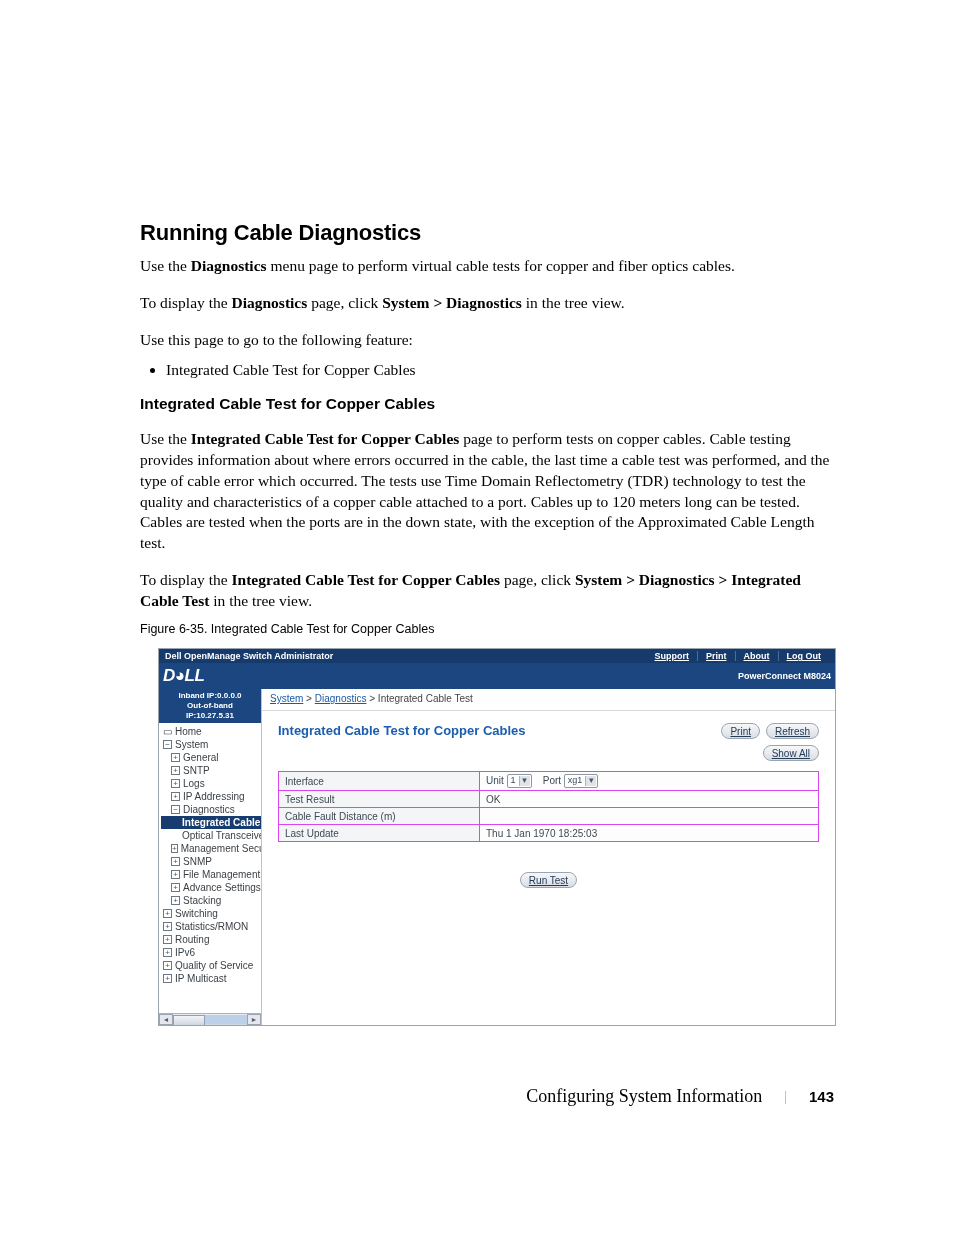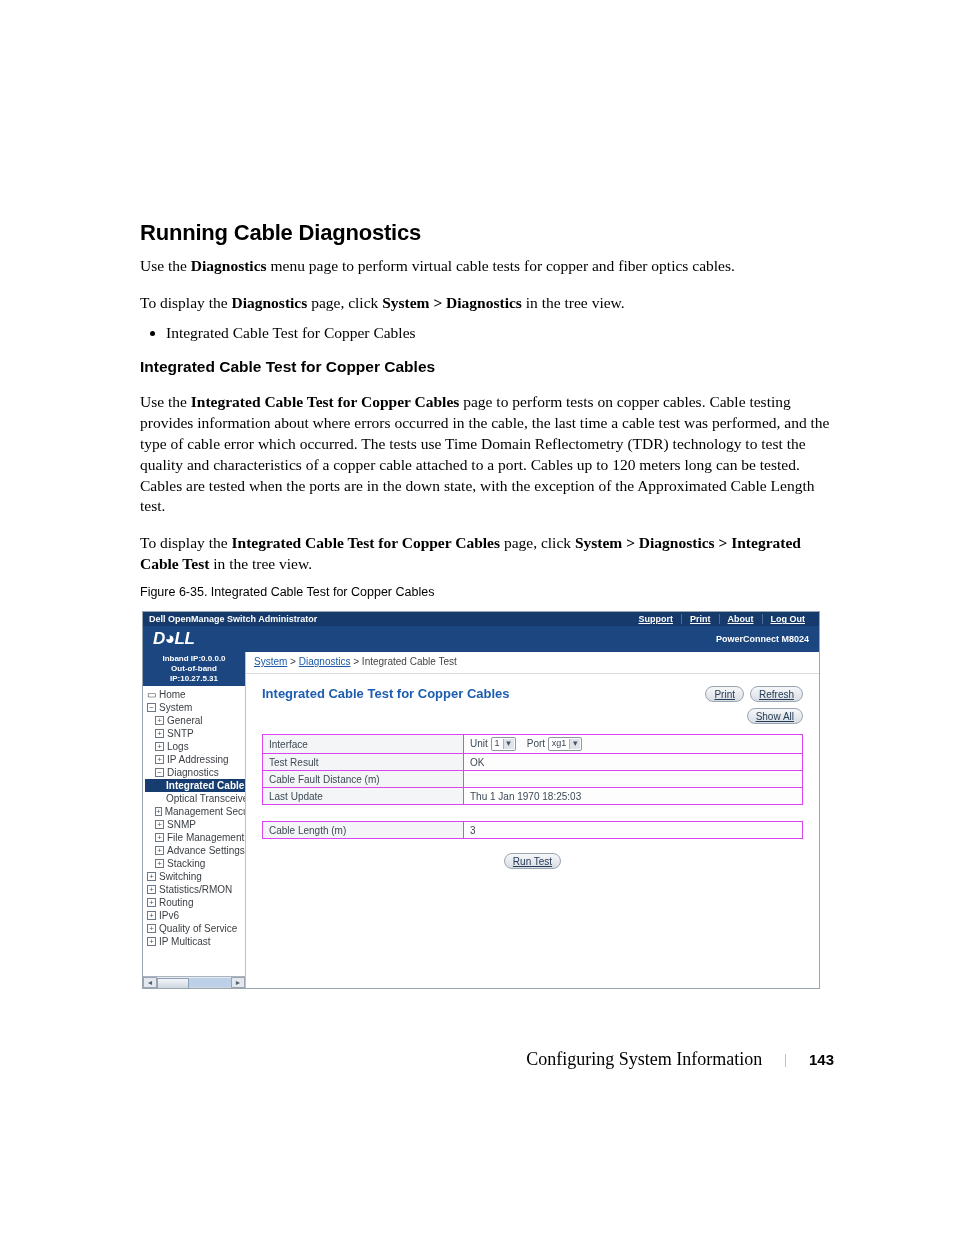--- a/index.html
+++ b/index.html
@@ -42,21 +42,21 @@
   }
   .fig-caption {
     font-family: "Helvetica Neue", Arial, sans-serif;
     font-size: 12.5px;
     font-weight: 400;
     margin: 9px 0 12px 0;
   }
   
   .shot {
     width: 676px;
-    margin-left: 2px;
+    margin-left: 18px;
     border: 1px solid #9aa5b0;
     font-family: Tahoma, Verdana, Arial, sans-serif;
     font-size: 10px;
     color: #3a3f44;
     position: relative;
   }
   .shot-top {
     background: #153a6b;
     color: #fff;
     display: flex;
@@ -71,21 +71,21 @@
   .shot-top-links span {
     padding: 0 8px;
     border-left: 1px solid #4a6d9a;
   }
   .shot-top-links span:first-child { border-left: none; }
   .shot-brand {
     background: #1b4680;
     height: 26px;
     display: flex;
     align-items: center;
-    padding: 0 10px;
+    padding: 0 4px;
     justify-content: space-between;
   }
   .logo {
     color: #fff;
     font-family: Arial, sans-serif;
     font-weight: 900;
     font-size: 17px;
     font-style: italic;
     letter-spacing: -0.5px;
   }
@@ -263,20 +263,21 @@
 
 <div class="page">
   <h1>Running Cable Diagnostics</h1>
 
   <p>
     <span>Use the </span><span class="menu-bold">Diagnostics</span><span> menu page to perform virtual cable tests for copper and fiber optics cables.</span>
   </p>
   <p>
     <span>To display the </span><span class="menu-bold">Diagnostics</span><span> page, click </span><span class="menu-bold">System &gt; Diagnostics</span><span> in the tree view.</span>
   </p>
+  <p>Use this page to go to the following feature:</p>
   <ul class="feature">
     <li>Integrated Cable Test for Copper Cables</li>
   </ul>
 
   <h2>Integrated Cable Test for Copper Cables</h2>
   <p>
     <span>Use the </span><span class="menu-bold">Integrated Cable Test for Copper Cables</span><span> page to perform tests on copper cables. Cable testing provides information about where errors occurred in the cable, the last time a cable test was performed, and the type of cable error which occurred. The tests use Time Domain Reflectometry (TDR) technology to test the quality and characteristics of a copper cable attached to a port. Cables up to 120 meters long can be tested. Cables are tested when the ports are in the down state, with the exception of the Approximated Cable Length test.</span>
   </p>
   <p>
     <span>To display the </span><span class="menu-bold">Integrated Cable Test for Copper Cables</span><span> page, click </span><span class="menu-bold">System &gt; Diagnostics &gt; Integrated Cable Test</span><span> in the tree view.</span>
@@ -432,28 +433,20 @@
               <td class="l">Cable Fault Distance (m)</td>
               <td class="v"></td>
             </tr>
             <tr>
               <td class="l">Last Update</td>
               <td class="v">Thu 1 Jan 1970 18:25:03</td>
             </tr>
           </tbody>
             </table>
           <div class="gap"></div>
-          <table class="tbl">
-            <tbody>
-                <tr>
-              <td class="l">Cable Length (m)</td>
-              <td class="v">3</td>
-            </tr>
-          </tbody>
-            </table>
           <div class="runrow">
             <span class="pill">Run Test</span>
           </div>
         </div>
       </div>
     </div>
   </div>
 
   <div class="footer">
     <span class="sec">Configuring System Information</span>

